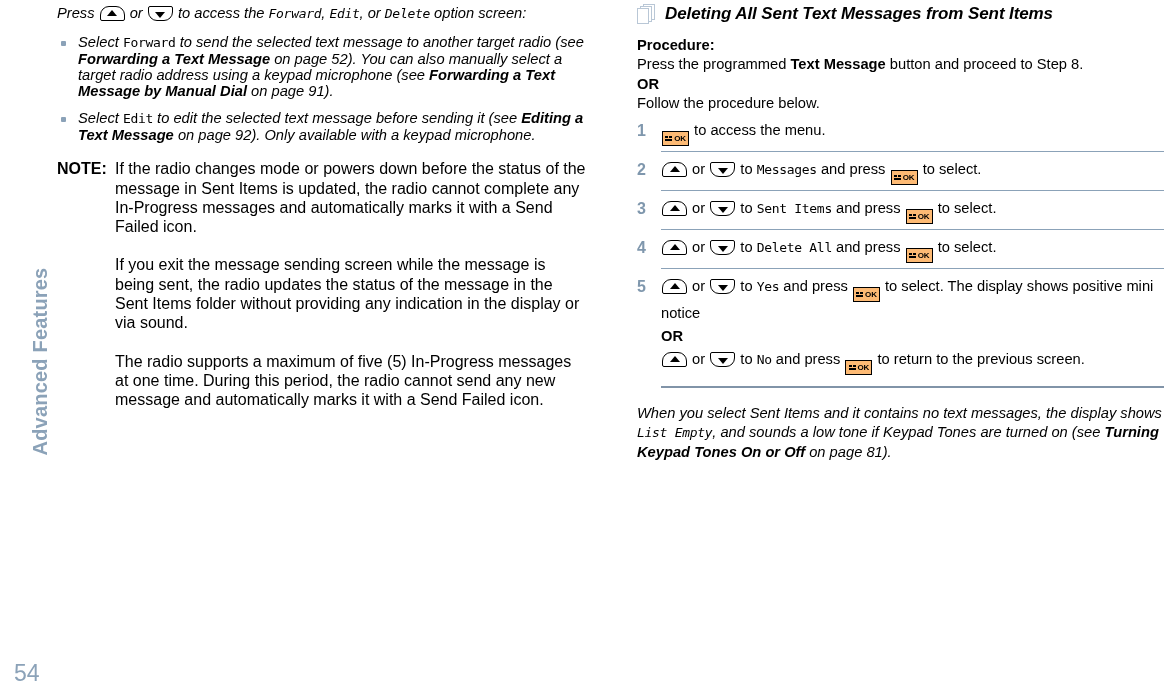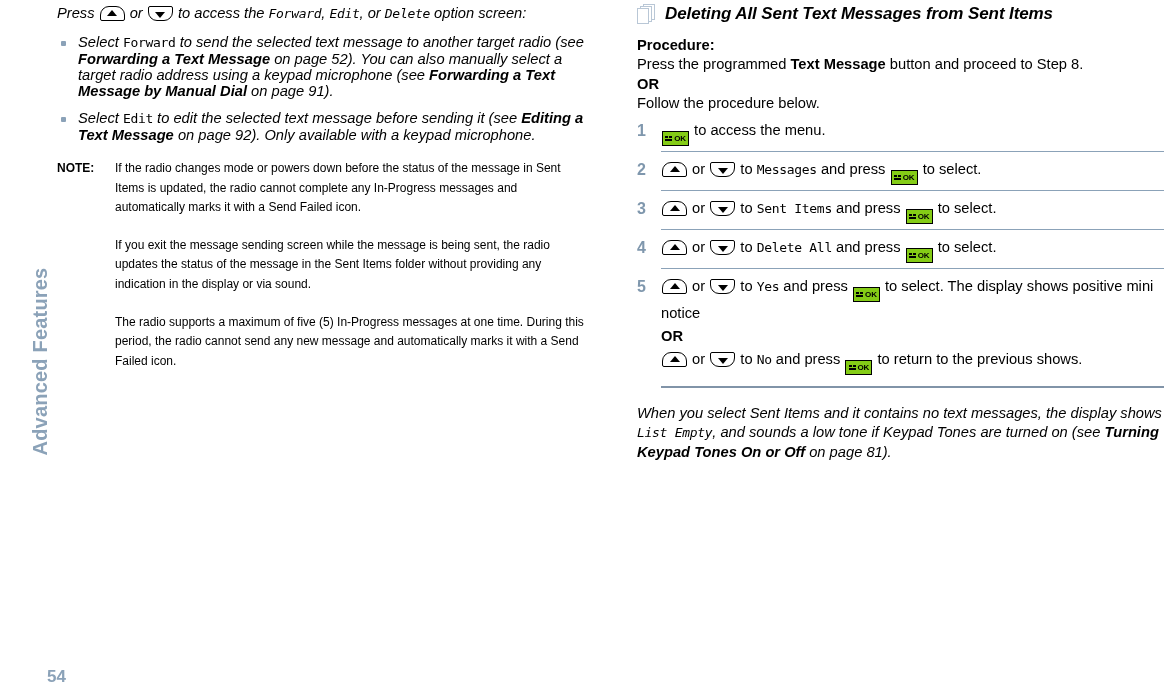--- a/index.html
+++ b/index.html
@@ -41,24 +41,23 @@
     font-size: 20px;
     font-weight: bold;
     color: #8ba2b8;
     letter-spacing: 0.2px;
     white-space: nowrap;
   }
   .page-number {
     position: absolute;
     left: 14px;
     bottom: 8px;
-    font-size: 17px;
-    font-weight: bold;
+    font-size: 23px;
+    font-weight: normal;
     color: #8ba2b8;
-    margin-left: 33px;
   }
 
   
   .col-left {
     position: absolute;
     left: 57px;
     top: 4px;
     width: 530px;
   }
   .col-right {
@@ -104,21 +103,21 @@
     width: 5px;
     height: 5px;
     background: #8ba2b8;
     border-radius: 1px;
   }
 
   
   .note-block {
     display: flex;
     align-items: flex-start;
-    font-size: 12px;
+    font-size: 16px;
     line-height: 19.3px;
     margin-top: 16px;
   }
   .note-label {
     font-weight: bold;
     width: 58px;
     flex: 0 0 58px;
   }
   .note-body { flex: 1; }
   .note-body p { margin: 0 0 19px 0; }
@@ -211,21 +210,21 @@
     border-right: 5.5px solid transparent;
   }
   .key-up::after   { border-bottom: 6px solid #000; margin-top: -1px; }
   .key-down::after { border-top: 6px solid #000; margin-top: 1px; }
 
   .key-menu {
     width: 27px;
     height: 15px;
     border: 1.4px solid #000;
     box-sizing: border-box;
-    background: #84cc16;
+    background: #fdba74;
     margin: 0 1px;
     display: inline-flex;
     align-items: center;
     justify-content: center;
     gap: 2px;
     vertical-align: -3px;
   }
   .menu-grid {
     display: grid;
     grid-template-columns: 3px 3px;
@@ -365,21 +364,21 @@
               <span class="key-ok-text">OK</span>
             </span><span> to select. The display shows positive mini notice</span>
           <span class="or-bold">OR</span>
           <span class="key key-up"></span> or <span class="key key-down"></span><span> to </span><span class="lcd">No</span><span> and press </span><span class="key key-menu">
               <span class="menu-grid">
                 <span></span>
                 <span></span>
                 <span class="wide"></span>
               </span>
               <span class="key-ok-text">OK</span>
-            </span><span> to return to the previous shows.</span>
+            </span><span> to return to the previous screen.</span>
         </div>
       </div>
       <div class="rule-thick"></div>
 
     </div>
 
     <p class="para italic"><span>When you select Sent Items and it contains no text messages, the display shows </span><span class="lcd">List Empty</span><span>, and sounds a low tone if Keypad Tones are turned on (see </span><span class="bi">Turning Keypad Tones On or Off</span><span> on page 81).</span></p>
 
   </div>
 

